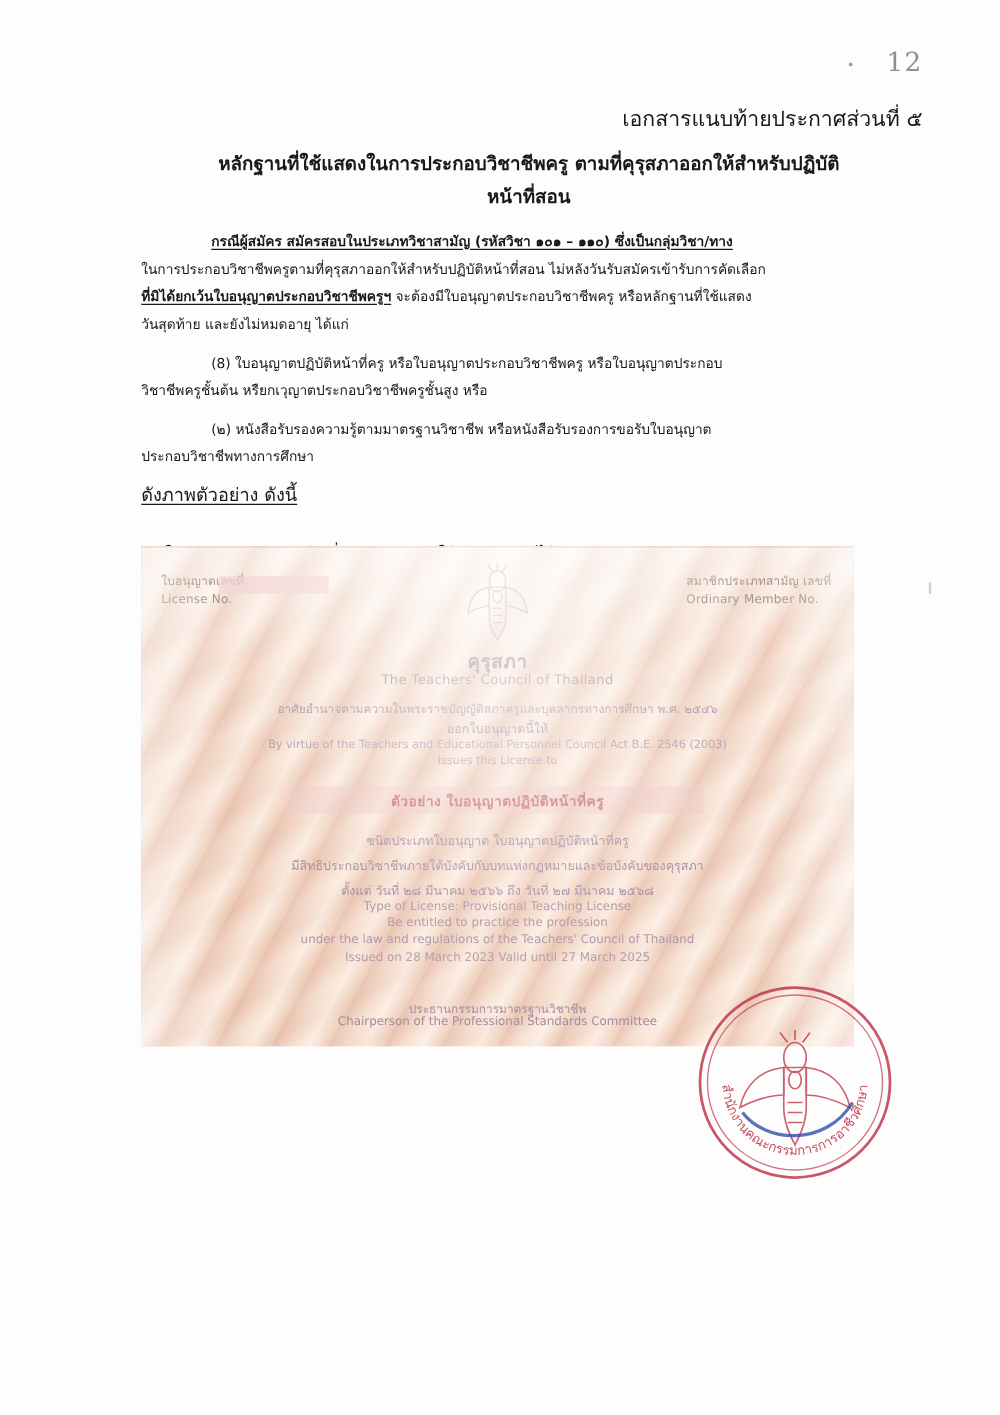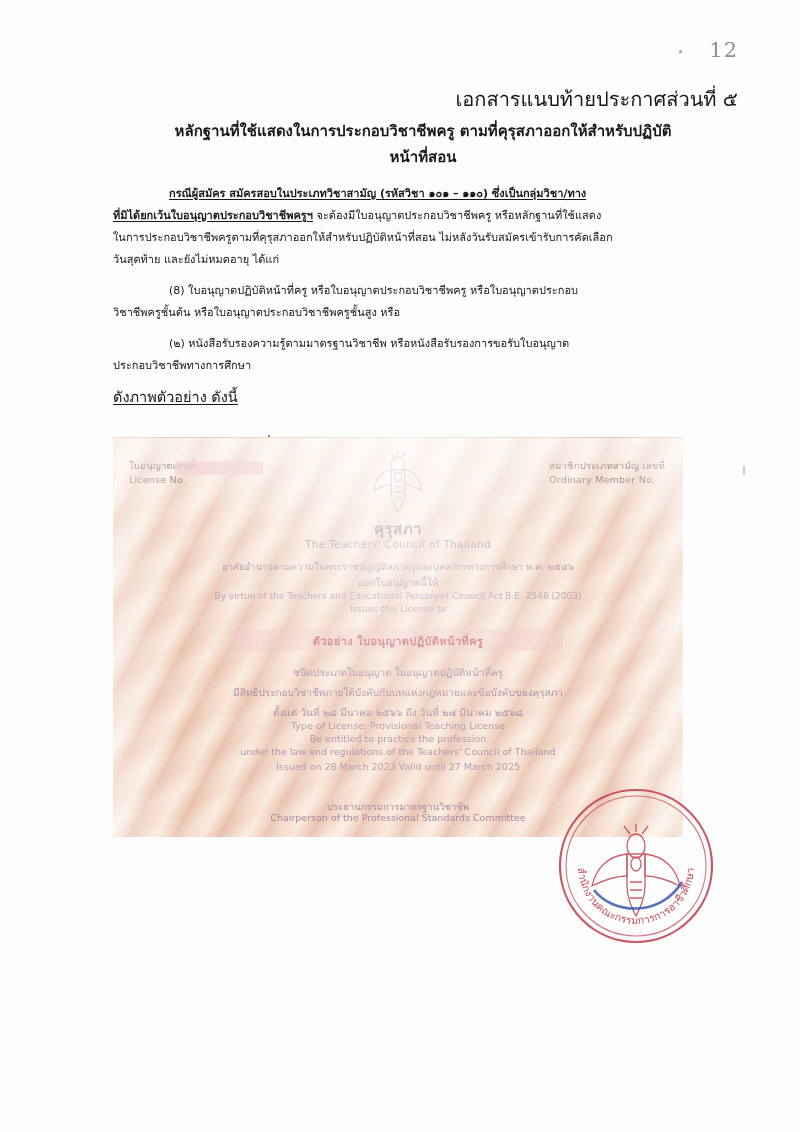--- a/index.html
+++ b/index.html
@@ -40,21 +40,21 @@
     width: 3px;
     height: 3px;
     background: #9a9ca0;
     border-radius: 50%;
   }
 
   .doc-ref {
     position: absolute;
     top: 84px;
     right: 62px;
-    font-size: 20px;
+    font-size: 17px;
     line-height: 1.5;
   }
 
   
   .content {
     position: absolute;
     left: 113px;
     top: 118px;
     width: 572px;
   }
@@ -254,30 +254,30 @@
 
   <div class="content">
 
     <div class="title">
       <span>หลักฐานที่ใช้แสดงในการประกอบวิชาชีพครู ตามที่คุรุสภาออกให้สำหรับปฏิบัติหน้าที่สอน</span>
     </div>
 
     <p class="para indent">
       <span class="u b">กรณีผู้สมัคร สมัครสอบในประเภทวิชาสามัญ (รหัสวิชา ๑๐๑ – ๑๑๐) ซึ่งเป็นกลุ่มวิชา/ทาง</span>
     </p>
+    <p class="para">ในการประกอบวิชาชีพครูตามที่คุรุสภาออกให้สำหรับปฏิบัติหน้าที่สอน ไม่หลังวันรับสมัครเข้ารับการคัดเลือก</p>
     <p class="para">
       <span class="u b">ที่มิได้ยกเว้นใบอนุญาตประกอบวิชาชีพครูฯ</span><span> จะต้องมีใบอนุญาตประกอบวิชาชีพครู หรือหลักฐานที่ใช้แสดง</span>
     </p>
-    <p class="para">ในการประกอบวิชาชีพครูตามที่คุรุสภาออกให้สำหรับปฏิบัติหน้าที่สอน ไม่หลังวันรับสมัครเข้ารับการคัดเลือก</p>
     <p class="para">วันสุดท้าย และยังไม่หมดอายุ ได้แก่</p>
 
     <div class="spacer-sm"></div>
 
     <p class="para indent">(8) ใบอนุญาตปฏิบัติหน้าที่ครู หรือใบอนุญาตประกอบวิชาชีพครู หรือใบอนุญาตประกอบ</p>
-    <p class="para">วิชาชีพครูชั้นต้น หรือใบอนุญาตประกอบวิชาชีพครูชั้นสูง หรือ</p>
+    <p class="para">วิชาชีพครูชั้นต้น หรืยกเวุญาตประกอบวิชาชีพครูชั้นสูง หรือ</p>
 
     <div class="spacer-sm"></div>
 
     <p class="para indent">(๒) หนังสือรับรองความรู้ตามมาตรฐานวิชาชีพ หรือหนังสือรับรองการขอรับใบอนุญาต</p>
     <p class="para">ประกอบวิชาชีพทางการศึกษา</p>
 
     <div class="section-label">
       <span class="u">ดังภาพตัวอย่าง ดังนี้</span>
     </div>
 

